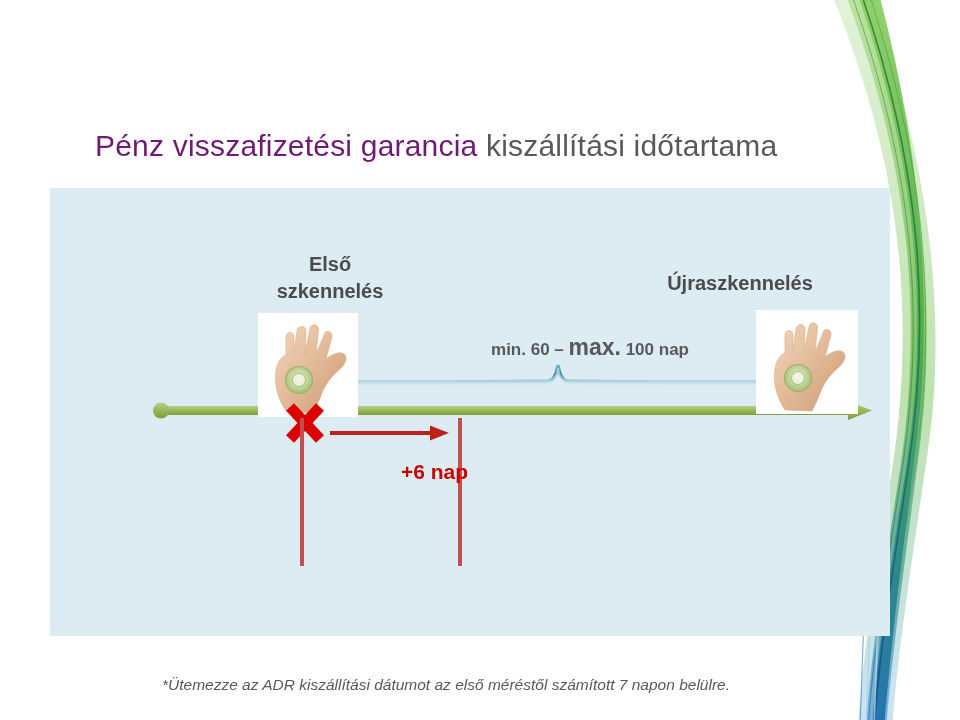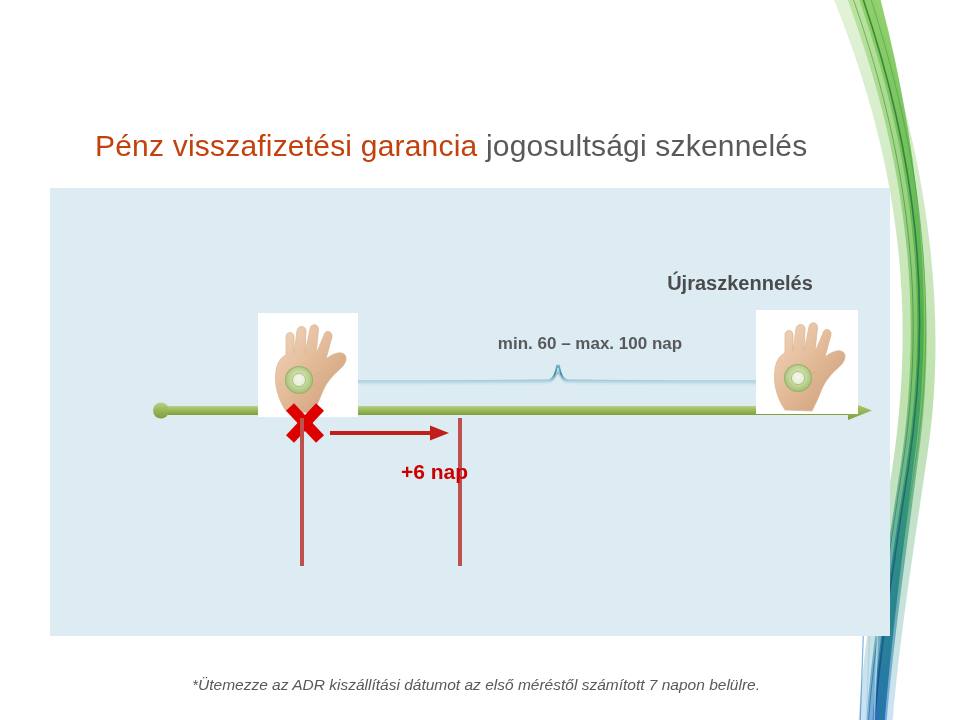--- a/index.html
+++ b/index.html
@@ -38,21 +38,21 @@
     position: absolute;
     left: 95px;
     top: 126px;
     width: 790px;
     font-size: 30px;
     font-weight: 400;
     letter-spacing: 0.2px;
     white-space: nowrap;
     line-height: 40px;
   }
-  #title .t-accent { color: #c2410c; }
+  #title .t-accent { color: #701a75; }
   #title .t-dark   { color: #58595b; }
 
   
   #panel {
     position: absolute;
     left: 50px;
     top: 188px;
     width: 840px;
     height: 448px;
     background: #ddecf2;
@@ -86,21 +86,21 @@
     width: 340px;
     text-align: center;
     color: #58595b;
     white-space: nowrap;
   }
   #minmax .mm-small {
     font-size: 17px;
     font-weight: 600;
   }
   #minmax .mm-big {
-    font-size: 17px;
+    font-size: 23px;
     font-weight: bold;
   }
 
   
   #timeline {
     position: absolute;
     left: 150px;
     top: 396px;
     width: 730px;
     height: 32px;
@@ -184,21 +184,21 @@
     width: 420px;
     color: #4b4b4d;
     font-size: 20px;
     font-weight: bold;
     line-height: 28px;
   }
 
   
   #footnote {
     position: absolute;
-    left: 76px;
+    left: 46px;
     top: 676px;
     width: 800px;
     text-align: center;
     color: #58595b;
     font-size: 15.5px;
     font-style: italic;
     white-space: nowrap;
   }
 </style>
 </head>
@@ -246,25 +246,29 @@
       <path d="M 50 -10 C 108 152, 128 302, 102 470 C 84 588, 72 664, 68 730" fill="none" stroke="url(#gr4)" stroke-width="1" opacity="0.5"></path>
       <path d="M 68 -10 C 122 156, 140 304, 114 472 C 96 590, 84 666, 80 730" fill="none" stroke="#2a8a3c" stroke-width="0.9" opacity="0.45"></path>
 
       <path d="M 62 380 C 72 470, 64 600, 60 730" fill="none" stroke="#2f7fc4" stroke-width="1.2" opacity="0.6"></path>
       <path d="M 70 380 C 80 470, 70 600, 66 730" fill="none" stroke="#9ec9ee" stroke-width="1.4" opacity="0.6"></path>
       <path d="M 78 390 C 86 480, 78 605, 74 730" fill="none" stroke="#cfe4f7" stroke-width="1.6" opacity="0.65"></path>
     </svg>
   </div>
 
   <div id="title">
-    <span class="t-accent">Pénz visszafizetési garancia</span><span class="t-dark"> jogosultsági szkennelés</span>
+    <span class="t-accent">Pénz visszafizetési garancia</span><span class="t-dark"> kiszállítási időtartama</span>
   </div>
 
   <div id="panel"></div>
 
+  <div id="label-first" class="hdr-label">
+    <div>Első</div>
+    <div>szkennelés</div>
+  </div>
 
   <div id="label-rescan" class="hdr-label">Újraszkennelés</div>
 
   <div id="minmax">
     <span class="mm-small">min. 60 – </span><span class="mm-big">max.</span><span class="mm-small"> 100 nap</span>
   </div>
 
   <div id="brace">
     <svg width="412" height="30" viewBox="0 0 412 30" xmlns="http://www.w3.org/2000/svg">
       <defs>

